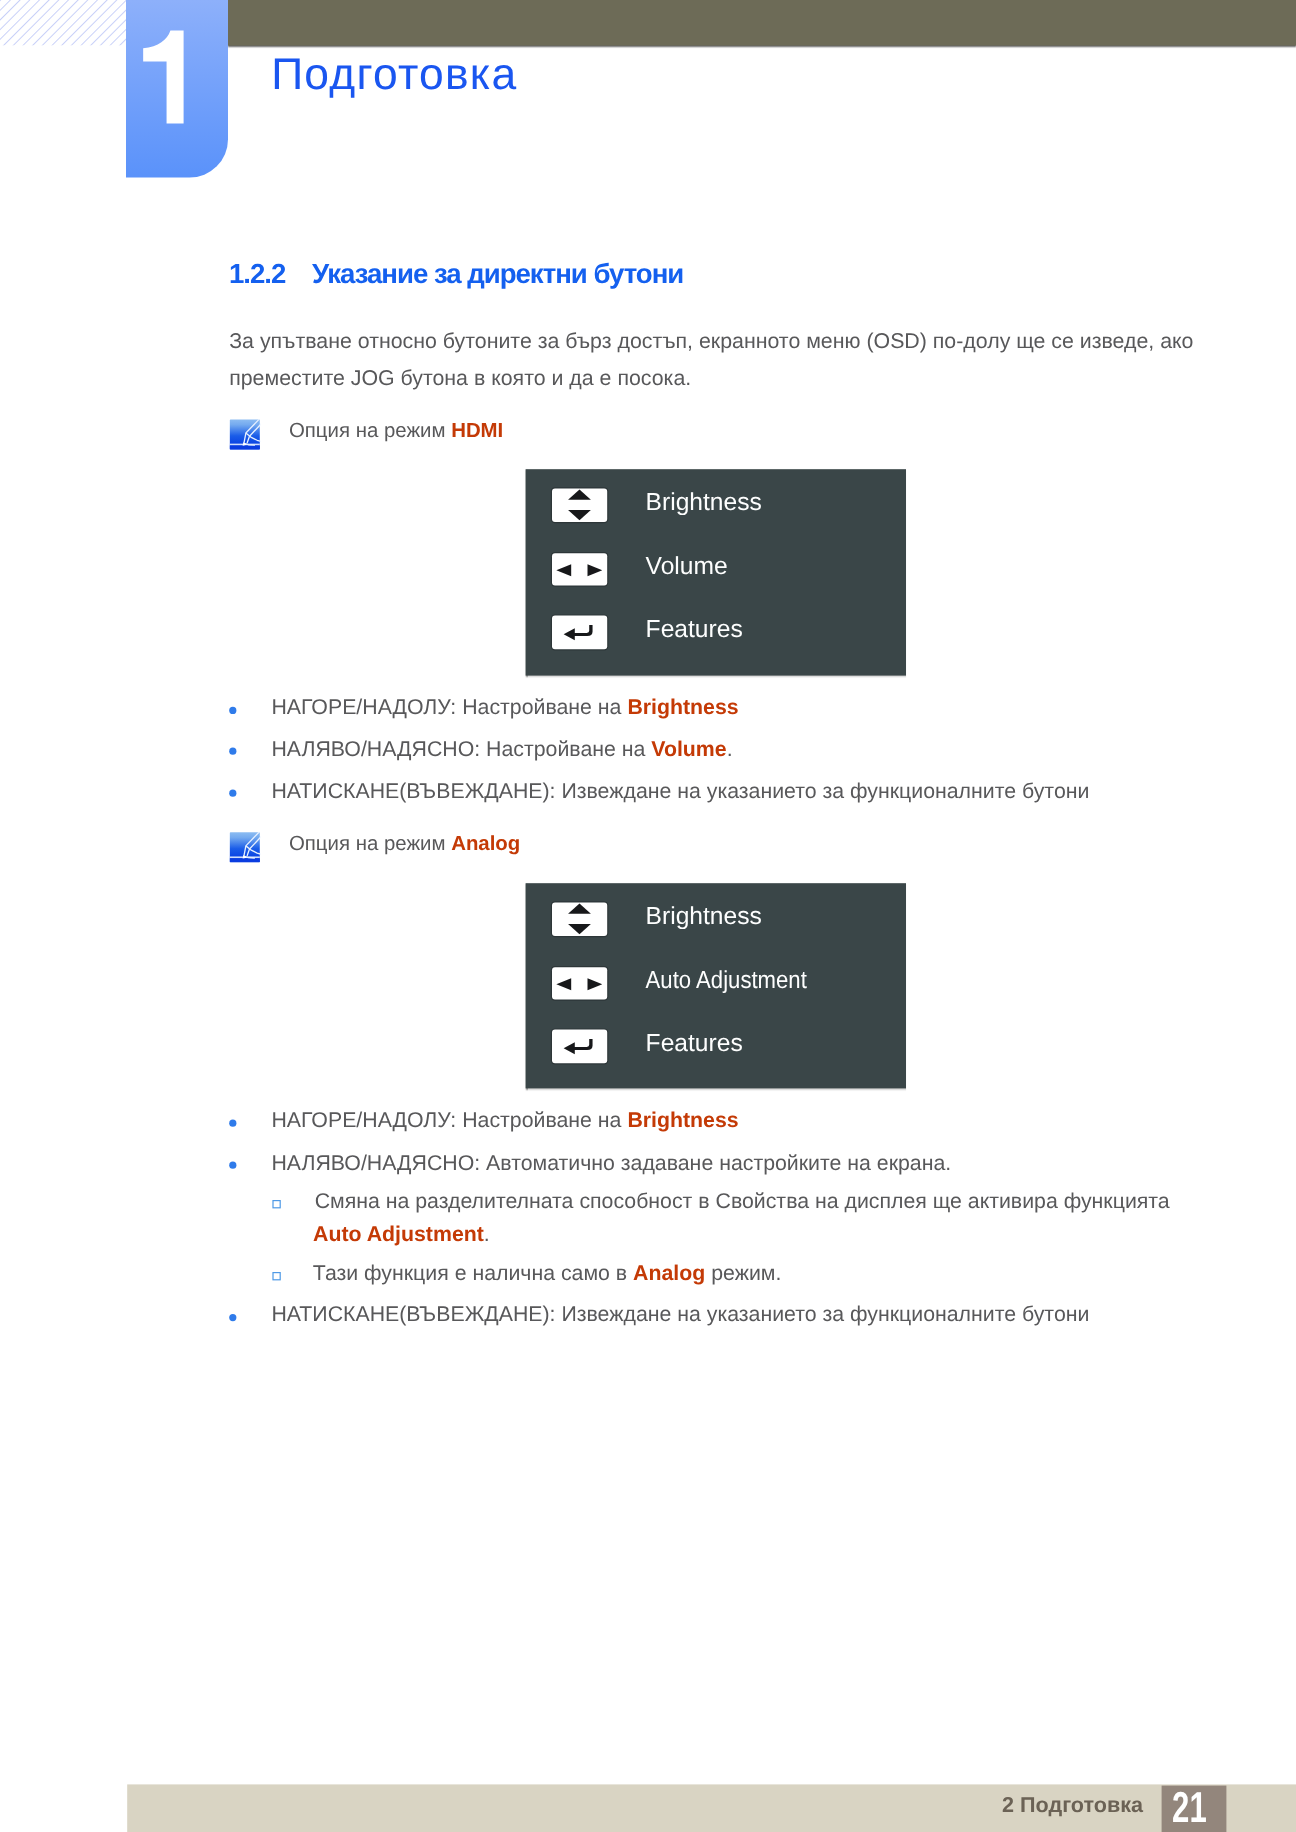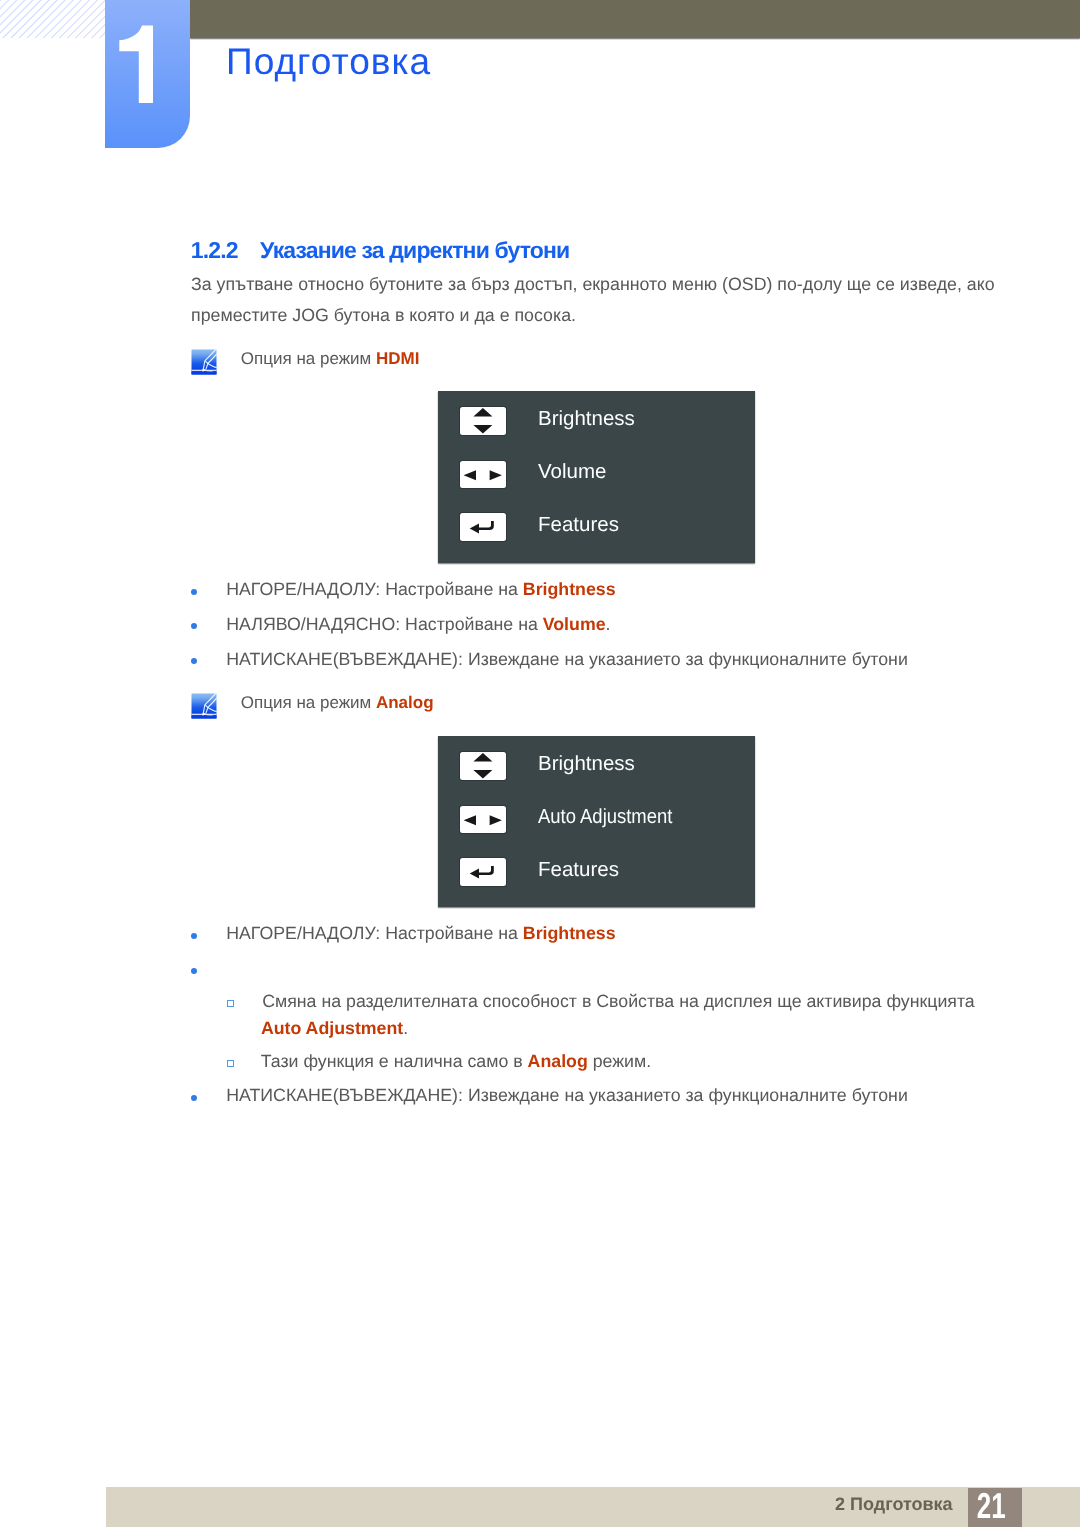--- a/index.html
+++ b/index.html
@@ -20,21 +20,21 @@
   .chaptab{position:absolute;left:105px;top:0;width:85px;height:148px;
     background:linear-gradient(to bottom,#8db0fa 0%,#5a92fa 100%);
     border-bottom-right-radius:32px;}
   .chaptab svg{position:absolute;left:0;top:0;}
 
   
   .chaptitle{position:absolute;left:226px;top:41px;color:#1a56f0;
     font-size:37px;font-weight:400;letter-spacing:1.05px;white-space:nowrap;}
 
   
-  .secheading{position:absolute;left:190.8px;top:237px;color:#1460ef;
+  .secheading{position:absolute;left:190.8px;top:215px;color:#1460ef;
     font-size:23px;letter-spacing:-0.85px;font-weight:bold;white-space:nowrap;}
   .secheading .num{display:inline-block;width:69.3px;}
 
   
   .para{position:absolute;left:191px;top:269px;width:812px;color:#58585a;
     font-size:17.8px;line-height:31px;}
 
   
   .noterow{position:absolute;}
   .noteicon{position:absolute;left:0;top:0;width:26px;height:26px;}
@@ -193,20 +193,21 @@
   <div class="bdot" style="left:190.9px;top:623.3px;"></div>
   <div class="bul" style="left:226.2px;top:613.5px;"><span>НАЛЯВО/НАДЯСНО: Настройване на </span><span class="hi">Volume</span><span>.</span></div>
 
   <div class="bdot" style="left:190.9px;top:658.3px;"></div>
   <div class="bul" style="left:226.2px;top:648.5px;"><span>НАТИСКАНЕ(ВЪВЕЖДАНЕ): Извеждане на указанието за функционалните бутони</span></div>
 
   <div class="bdot" style="left:190.9px;top:933.2px;"></div>
   <div class="bul" style="left:226.2px;top:923.4px;"><span>НАГОРЕ/НАДОЛУ: Настройване на </span><span class="hi">Brightness</span></div>
 
   <div class="bdot" style="left:190.9px;top:968.3px;"></div>
+  <div class="bul" style="left:226.2px;top:958.5px;"><span>НАЛЯВО/НАДЯСНО: Автоматично задаване настройките на екрана.</span></div>
 
   <div class="sq" style="left:226.9px;top:1000.0px;"></div>
   <div class="sub" style="left:262.2px;top:990.8px;"><span>Смяна на разделителната способност в Свойства на дисплея ще активира функцията</span></div>
   <div class="sub" style="left:260.9px;top:1018.0px;"><span class="hi">Auto Adjustment</span><span>.</span></div>
 
   <div class="sq" style="left:226.9px;top:1059.7px;"></div>
   <div class="sub" style="left:260.7px;top:1050.5px;"><span>Тази функция е налична само в </span><span class="hi">Analog</span><span> режим.</span></div>
 
   <div class="bdot" style="left:190.9px;top:1094.7px;"></div>
   <div class="bul" style="left:226.2px;top:1084.9px;"><span>НАТИСКАНЕ(ВЪВЕЖДАНЕ): Извеждане на указанието за функционалните бутони</span></div>

